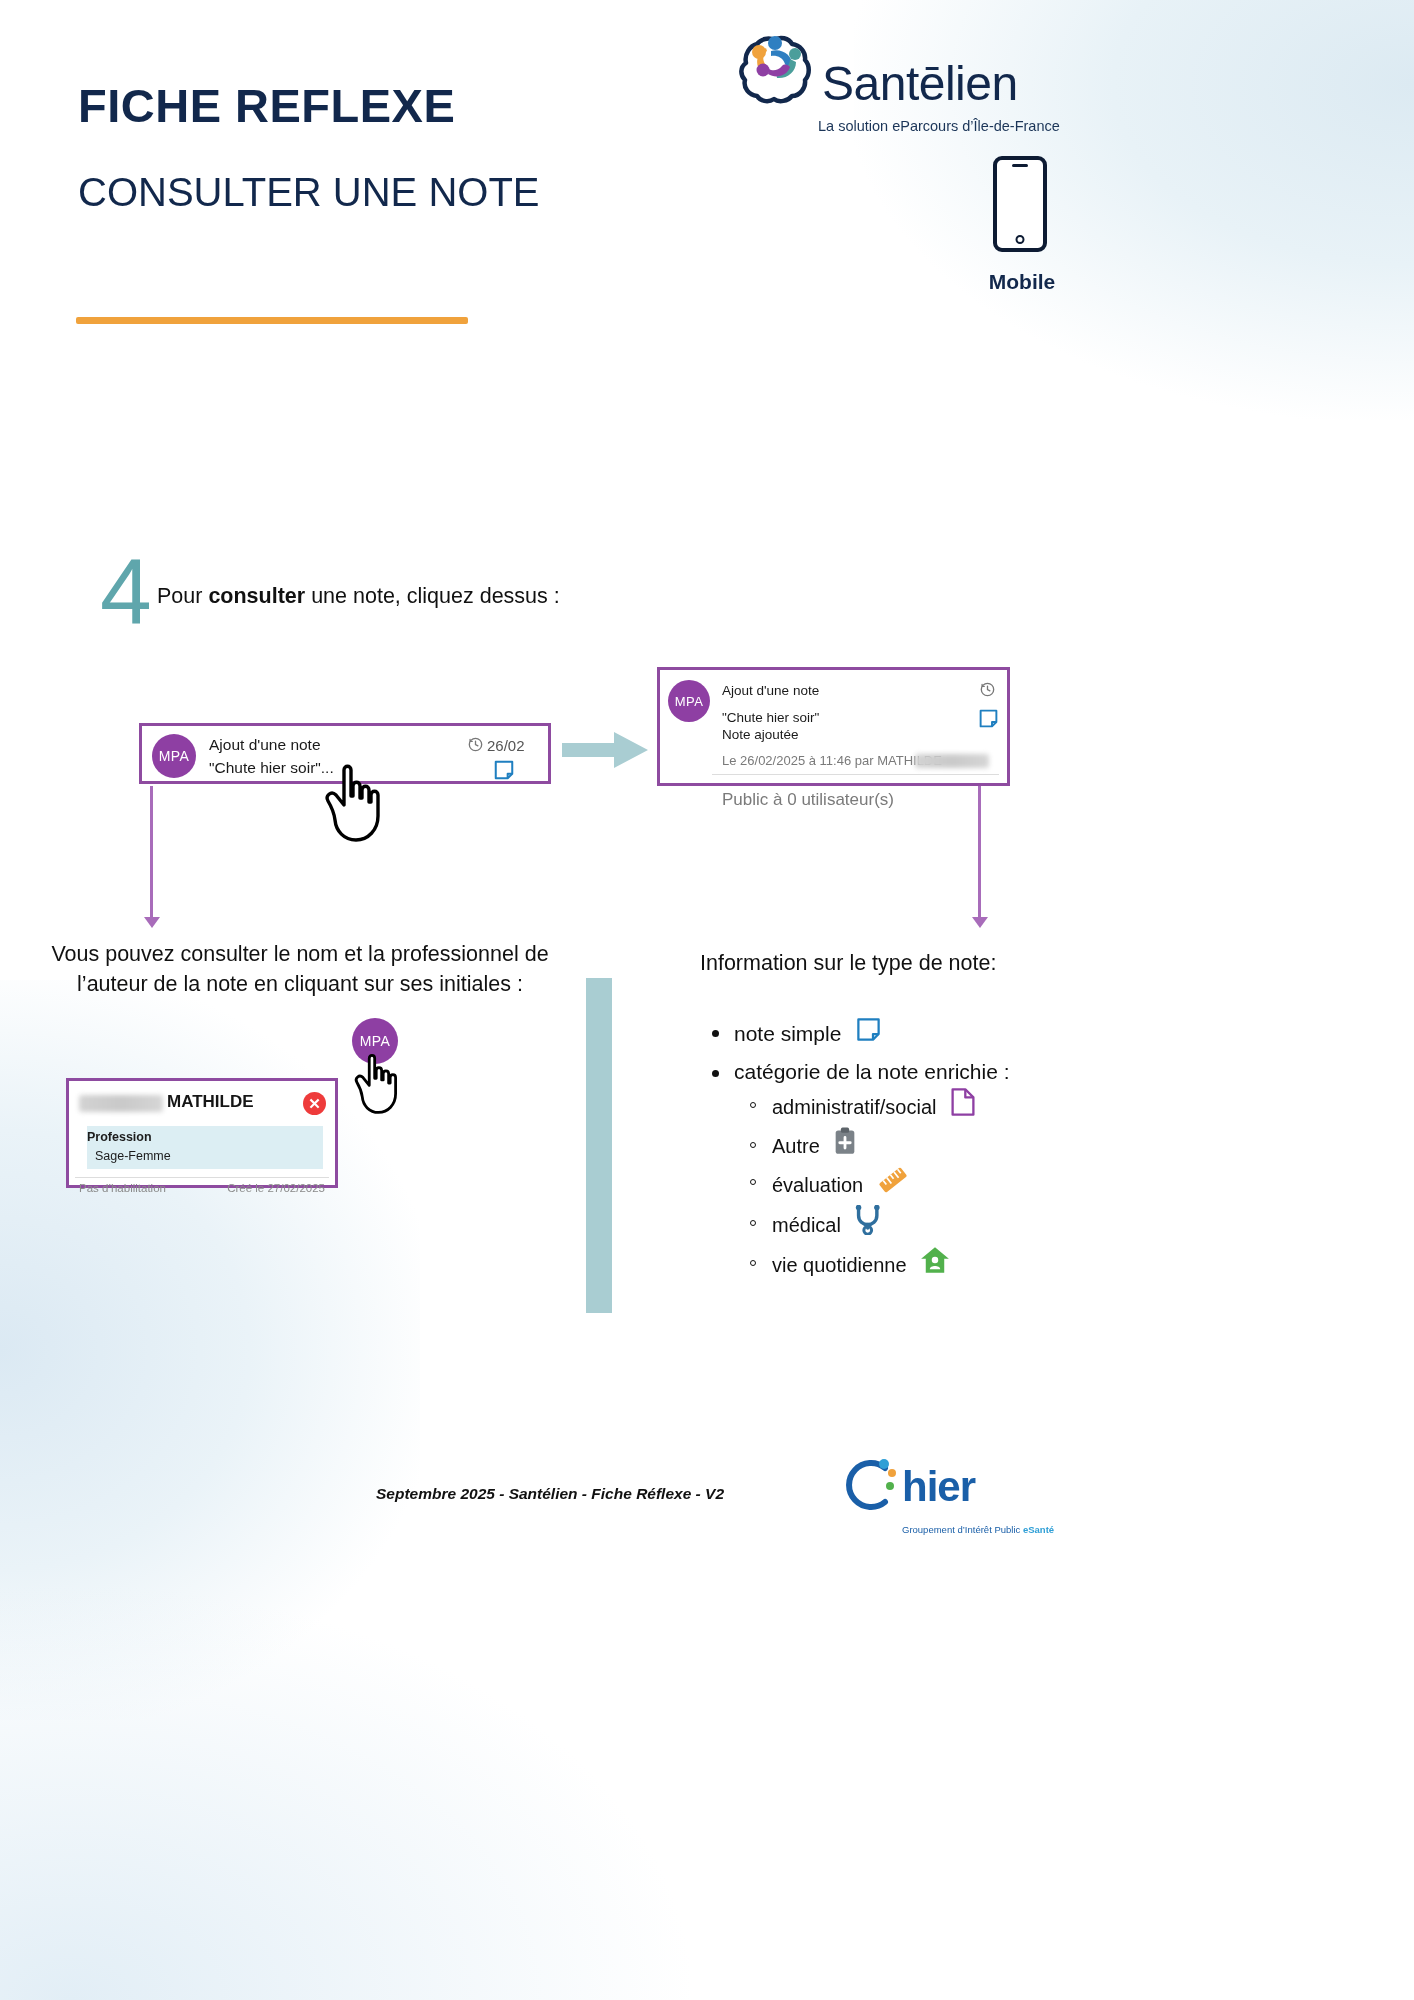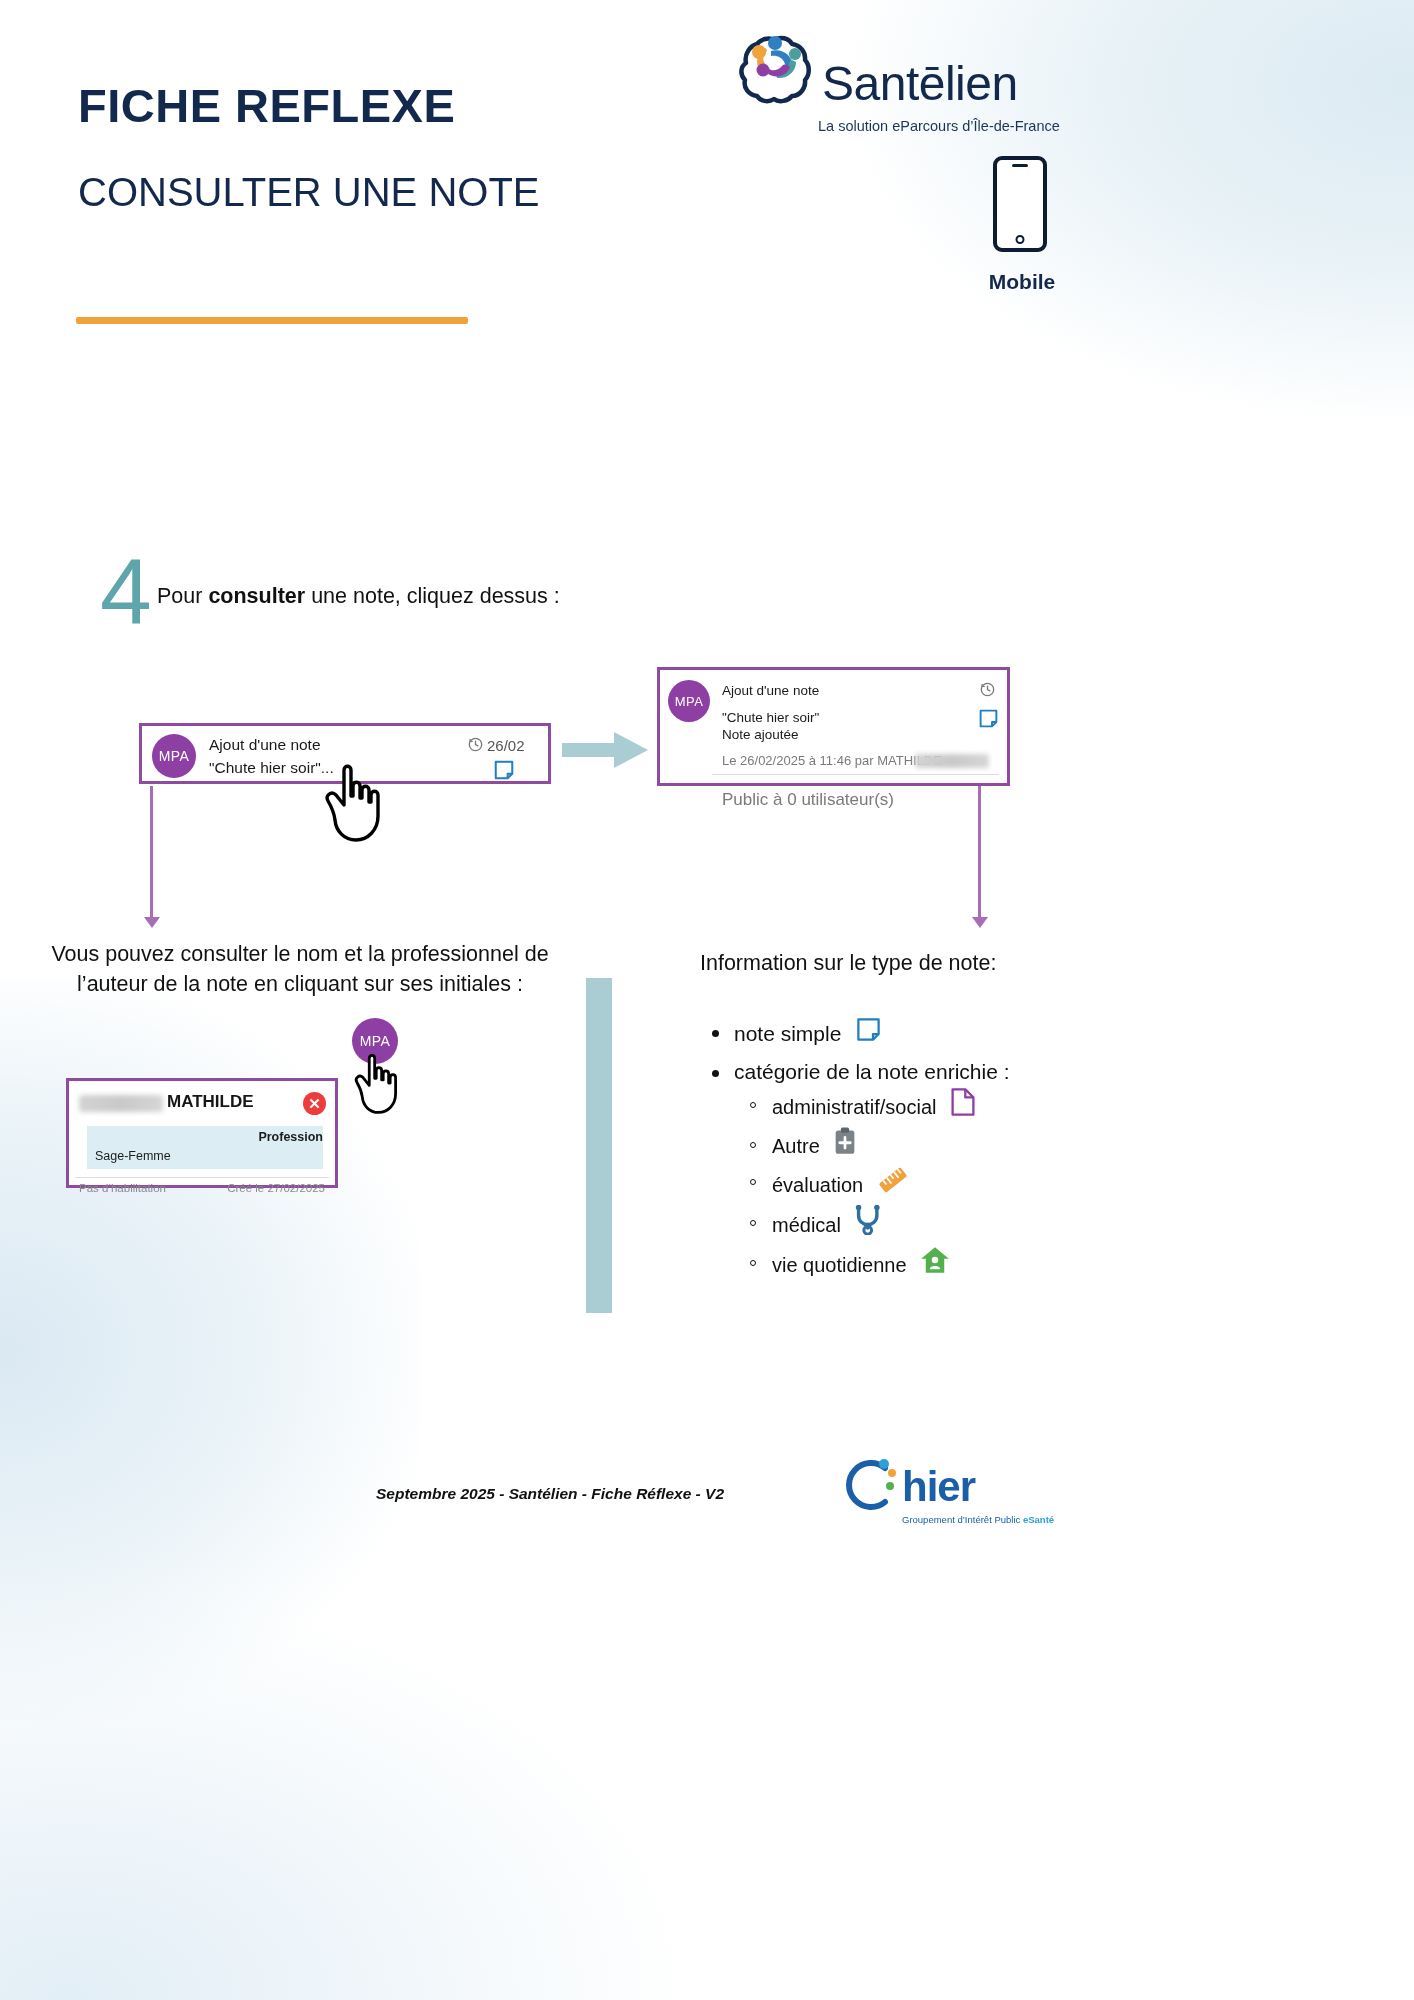--- a/index.html
+++ b/index.html
@@ -297,21 +297,21 @@
   }
   .pc-prof-box {
     position: absolute;
     left: 18px; top: 45px;
     width: 236px; height: 43px;
     background: #dceef3;
     box-sizing: border-box;
   }
   .pc-prof-title {
     position: absolute; left: 0; right: 0; top: 4px;
-    text-align: right;
+    text-align: left;
     font-size: 12.5px; font-weight: bold; color: #1c1c1c;
   }
   .pc-prof-val {
     position: absolute; left: 8px; top: 23px;
     font-size: 12.5px; color: #1c1c1c;
   }
   .pc-footdiv {
     position: absolute; left: 6px; right: 6px; top: 96px;
     height: 1px; background: #dddddd;
   }
@@ -413,21 +413,21 @@
   .sesan-text {
     position: absolute;
     left: 62px; top: 8px;
     font-size: 42px;
     font-weight: bold;
     color: #1a5fa8;
     letter-spacing: -1px;
   }
   .sesan-tag {
     position: absolute;
-    left: 62px; top: 59px;
+    left: 62px; top: 69px;
     font-size: 9.5px;
     color: #1a5fa8;
     white-space: nowrap;
   }
   .sesan-tag b { color: #2f9fd6; }
 </style>
 </head>
 <body>
 
 <div class="bg-top-right"></div>

